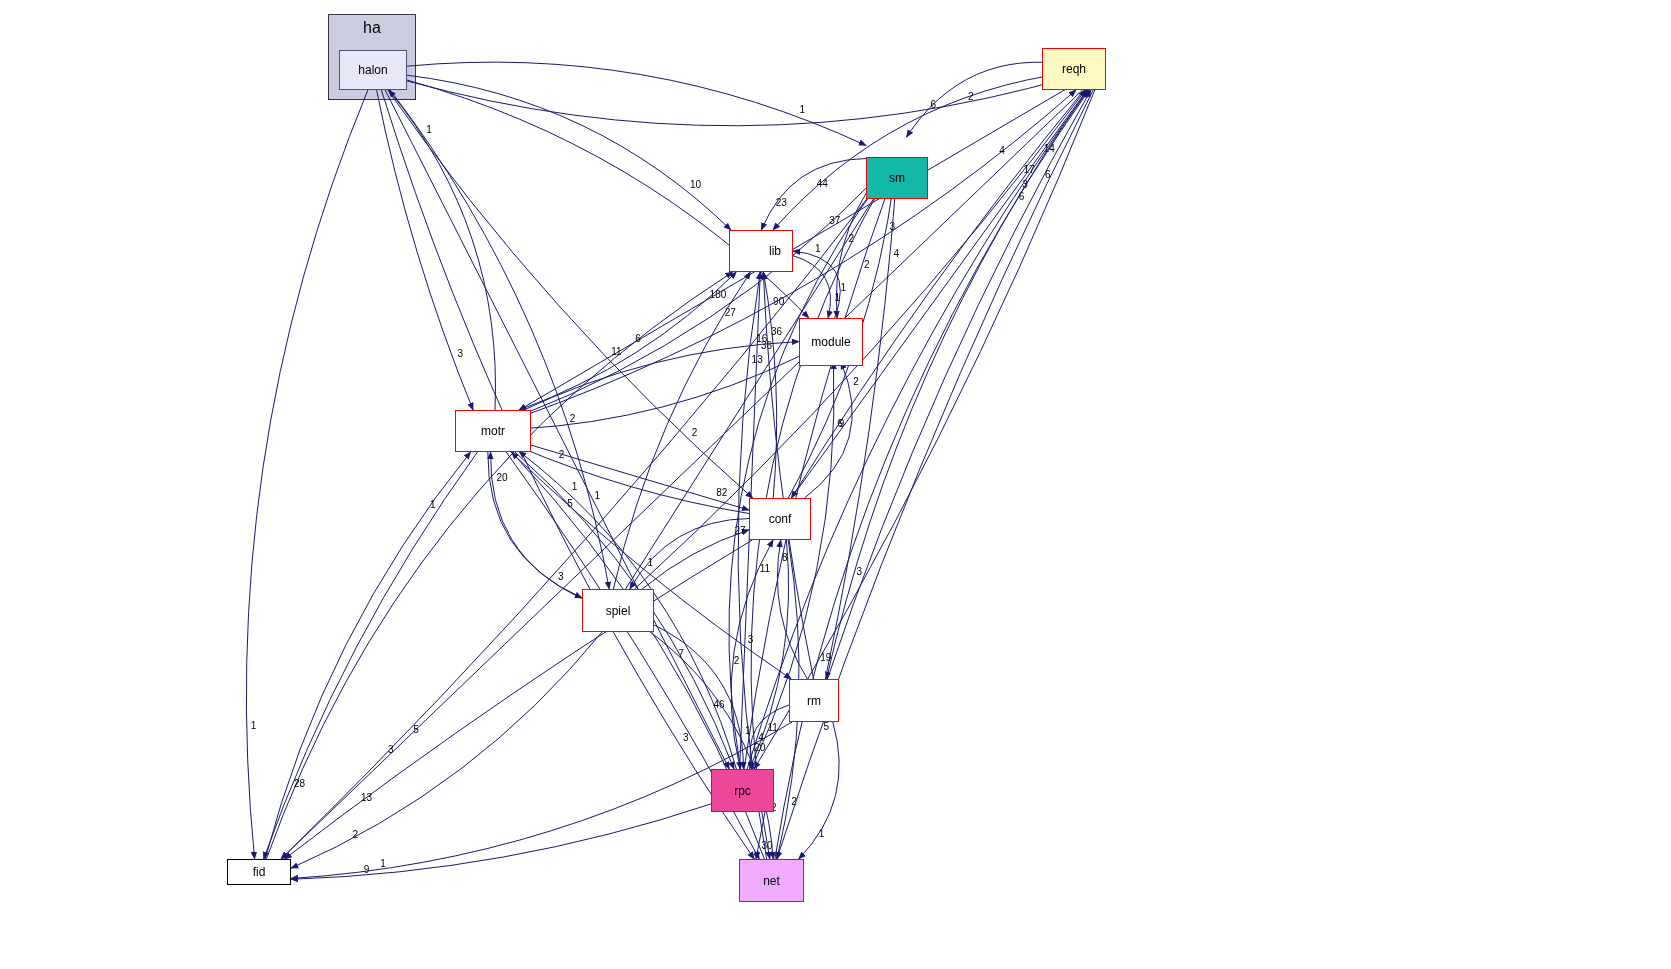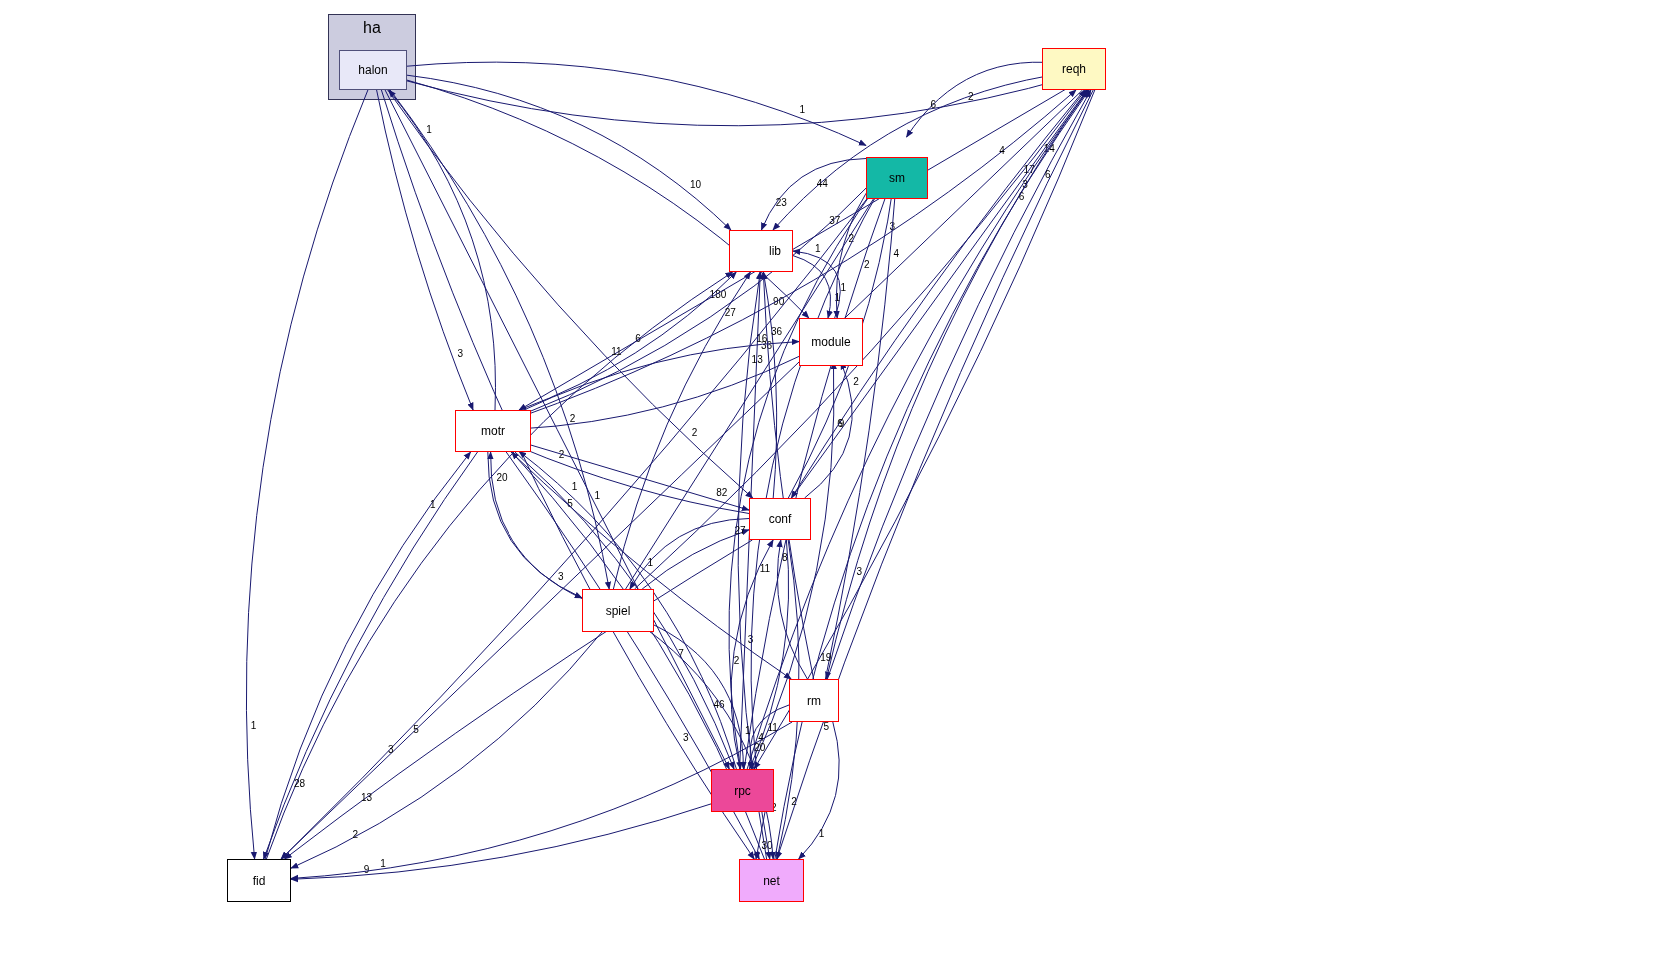--- a/index.html
+++ b/index.html
@@ -199,15 +199,15 @@
       <div class="node" style="left: 1042px; top: 48px; width: 64px; height: 42px; border-color: rgb(255, 0, 0); background: #fef9c3;">reqh</div>
       <div class="node" style="left: 866px; top: 137px; width: 62px; height: 42px; border-color: rgb(255, 0, 0); background: #14b8a6; margin-top: 20px;">sm</div>
       <div class="node" style="left: 729px; top: 230px; width: 64px; height: 42px; border-color: rgb(255, 0, 0); background: rgb(255, 255, 255); padding-left: 28px;">lib</div>
       <div class="node" style="left: 799px; top: 318px; width: 64px; height: 48px; border-color: rgb(255, 0, 0); background: rgb(255, 255, 255);">module</div>
       <div class="node" style="left: 455px; top: 410px; width: 76px; height: 42px; border-color: rgb(255, 0, 0); background: rgb(255, 255, 255);">motr</div>
       <div class="node" style="left: 749px; top: 498px; width: 62px; height: 42px; border-color: rgb(255, 0, 0); background: rgb(255, 255, 255); text-align: center;">conf</div>
       <div class="node" style="left: 582px; top: 589px; width: 72px; height: 43px; border-color: rgb(255, 0, 0); background: rgb(255, 255, 255);">spiel</div>
       <div class="node" style="left: 789px; top: 679px; width: 50px; height: 43px; border-color: rgb(255, 0, 0); background: rgb(255, 255, 255);">rm</div>
       <div class="node" style="left: 711px; top: 769px; width: 63px; height: 43px; border-color: rgb(255, 0, 0); background: #ec4899;">rpc</div>
       <div class="node" style="left: 739px; top: 859px; width: 65px; height: 43px; border-color: rgb(255, 0, 0); background: #f0abfc;">net</div>
-      <div class="node" style="left: 227px; top: 859px; width: 64px; height: 43px; border-color: rgb(0, 0, 0); background: rgb(255, 255, 255);">fid</div>
+      <div class="node" style="left: 227px; top: 859px; width: 64px; height: 26px; border-color: rgb(0, 0, 0); background: rgb(255, 255, 255);">fid</div>
     </div>
 </div>
 
 </body></html>

